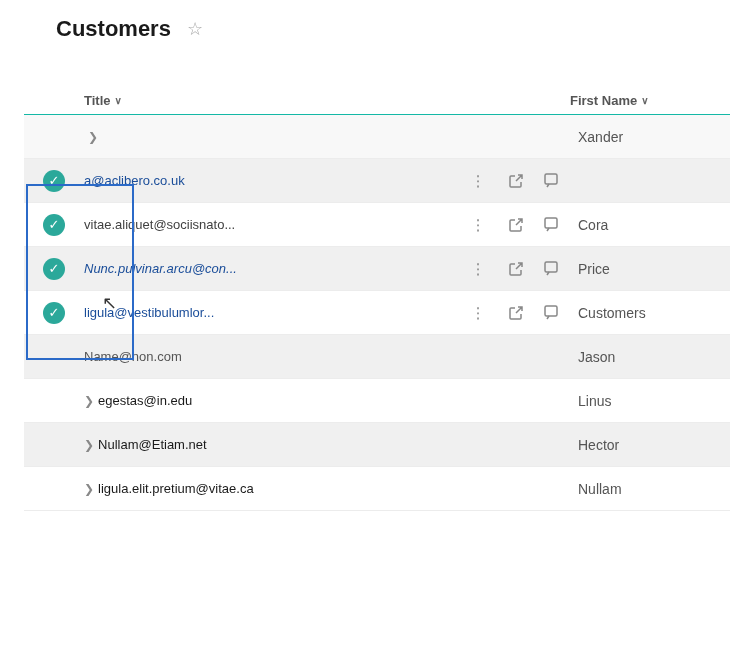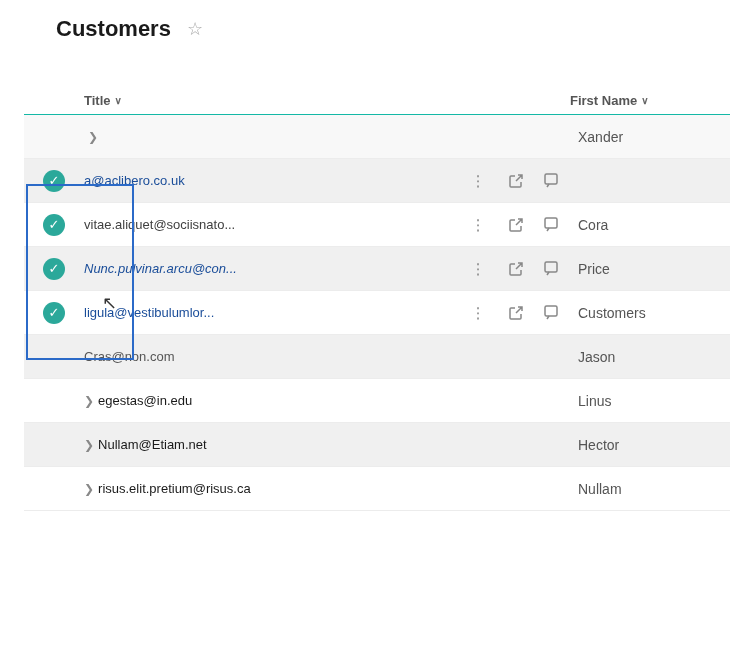--- a/index.html
+++ b/index.html
@@ -313,21 +313,21 @@
         <svg width="16" height="16" viewBox="0 0 16 16" fill="none" stroke="#888" stroke-width="1.5">
           <rect x="1" y="1" width="12" height="10" rx="1.5"></rect>
           <path d="M3 14l2-3"></path>
         </svg>
       </div>
       <div class="first-name-cell">Customers</div>
     </div>
 
     <div class="table-row selected-group">
       <div class="check-cell"></div>
-      <div class="email-cell plain">Cras@non.com</div>
+      <div class="email-cell plain">Name@non.com</div>
       <div></div>
       <div></div>
       <div></div>
       <div class="first-name-cell">Jason</div>
     </div>
 
     <div class="table-row">
       <div class="check-cell"></div>
       <div class="email-cell">
         <span class="email-with-expand">
@@ -353,21 +353,21 @@
       <div></div>
       <div></div>
       <div class="first-name-cell">Hector</div>
     </div>
 
     <div class="table-row">
       <div class="check-cell"></div>
       <div class="email-cell">
         <span class="email-with-expand">
           <span class="expand-arrow">❯</span>
-          <span>risus.elit.pretium@risus.ca</span>
+          <span>ligula.elit.pretium@vitae.ca</span>
         </span>
       </div>
       <div></div>
       <div></div>
       <div></div>
       <div class="first-name-cell">Nullam</div>
     </div>
 
   </div>
 </div>

